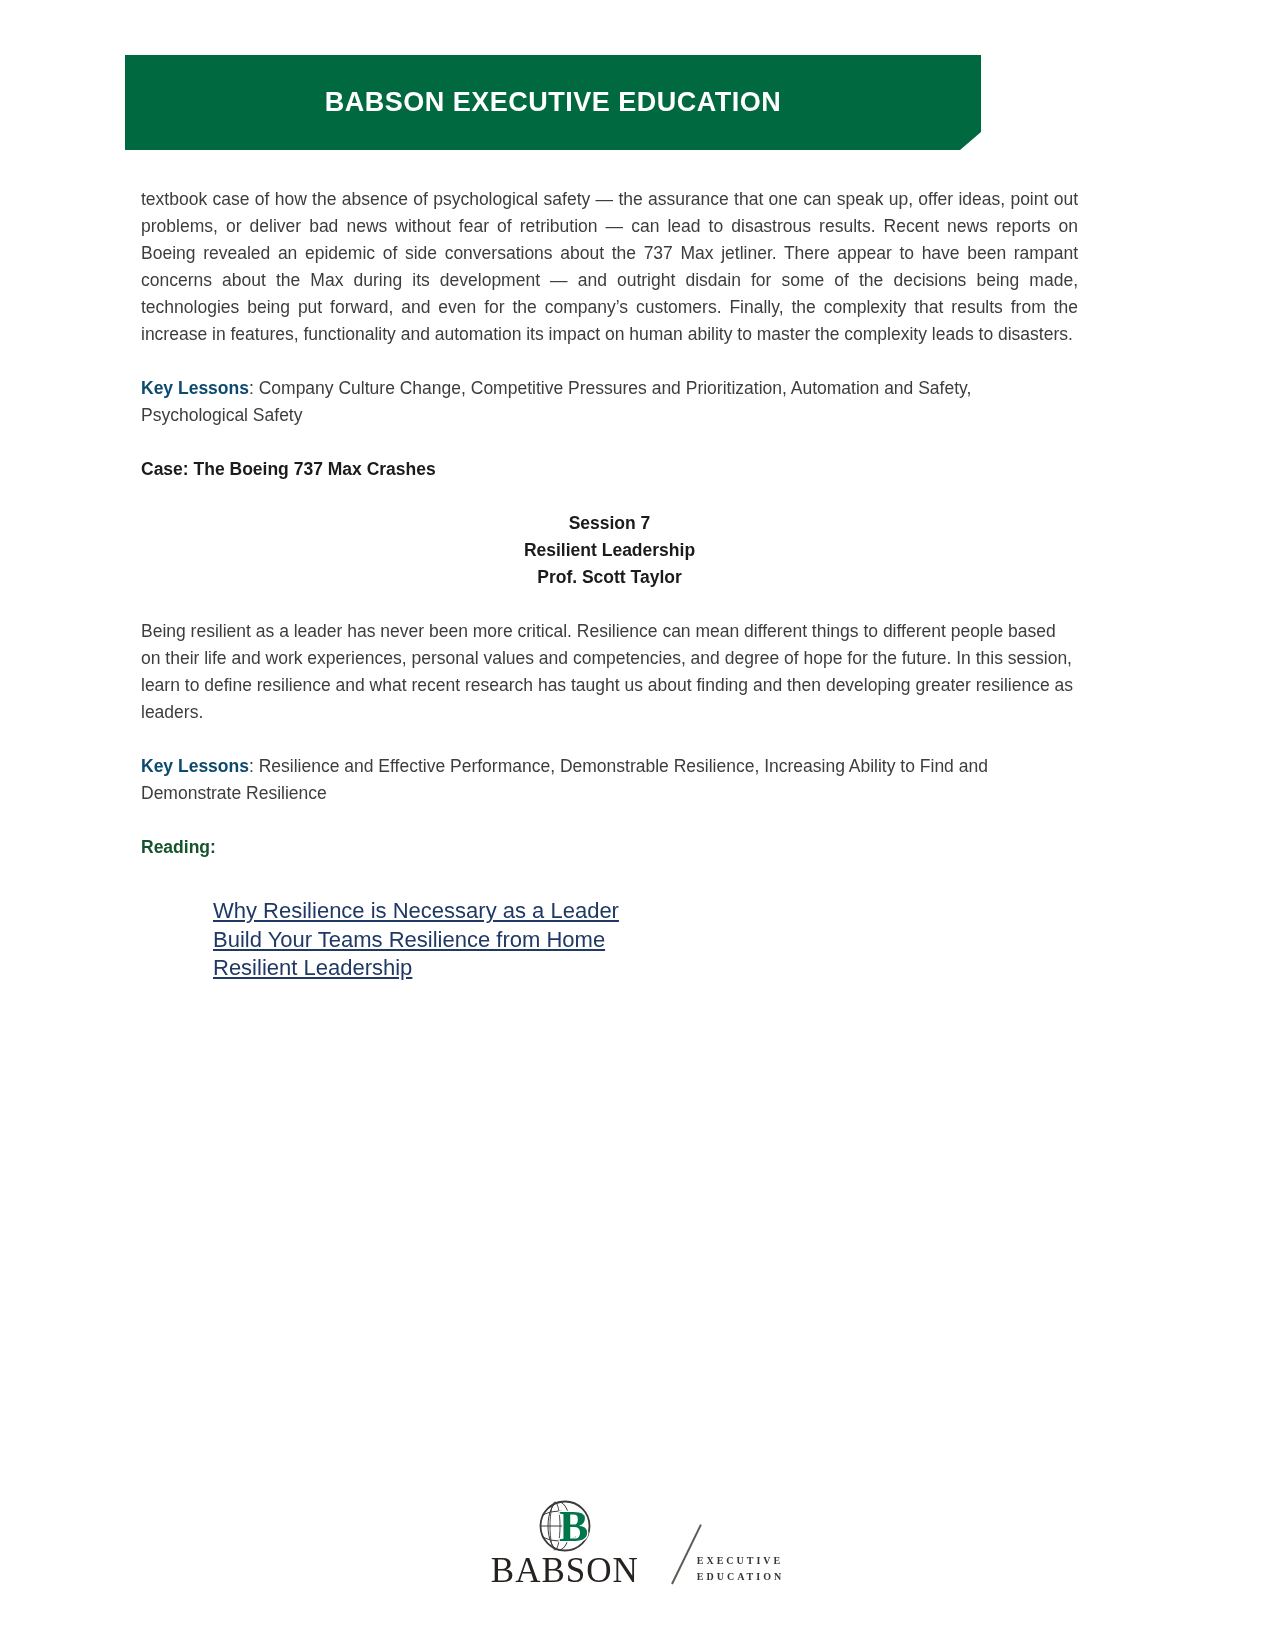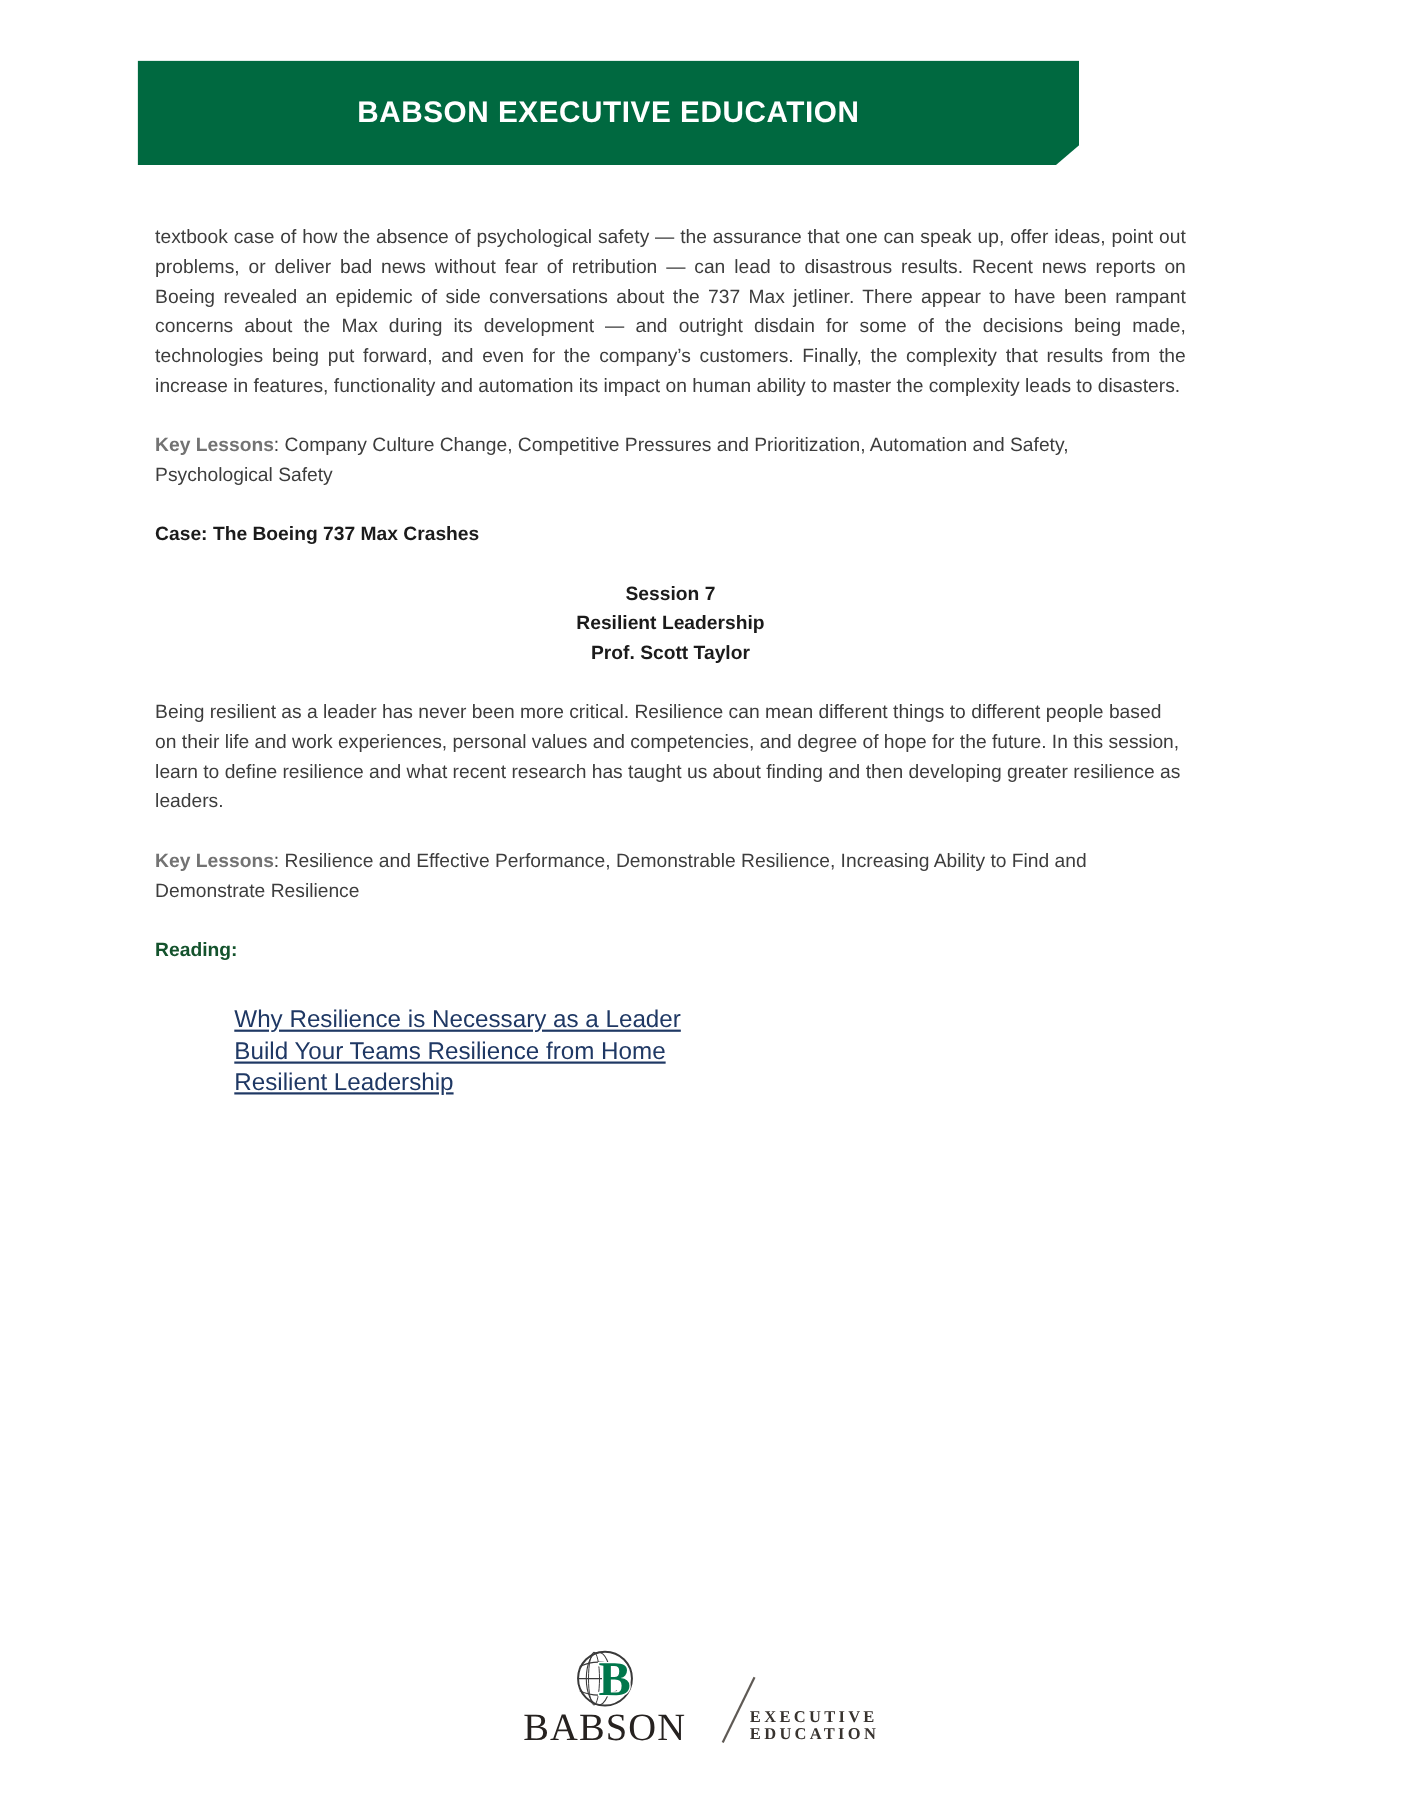--- a/index.html
+++ b/index.html
@@ -32,23 +32,23 @@
   }
   
   .content {
     position: absolute;
     left: 141px; top: 186px;
     width: 937px;
     color: #3d3d3d;
     font-size: 17.5px;
     line-height: 27px;
   }
-  .content p { margin: 16px 0 27px 0; }
+  .content p { margin: 0 0 27px 0; }
   .p-justify { text-align: justify; }
-  .bold-label { font-weight: bold; color: #737373; }
+  .bold-label { font-weight: bold; color: #0c4a6e; }
   .case-title { font-weight: bold; color: #1b1b1b; }
   .session-block {
     text-align: center;
     font-weight: bold;
     color: #1b1b1b;
     margin: 0 0 27px 0;
   }
   .session-block div { line-height: 27px; }
   .reading-label { font-weight: bold; color: #14532d; margin-bottom: 36px !important; }
   .reading-links { margin-left: 72px; }
@@ -82,21 +82,21 @@
     transform-origin: bottom center;
     align-self: flex-end;
     margin: 0 24px 2px 32px;
   }
   .logo-division {
     display: flex; flex-direction: column; justify-content: flex-end;
     align-self: flex-end;
     padding-bottom: 1px;
     font-family: "Liberation Serif", serif;
     font-weight: bold;
-    font-size: 15px;
+    font-size: 10px;
     letter-spacing: 3px;
     color: #38332f;
     line-height: 16px;
   }
 </style>
 </head>
 <body>
 
 <div class="page">
 

